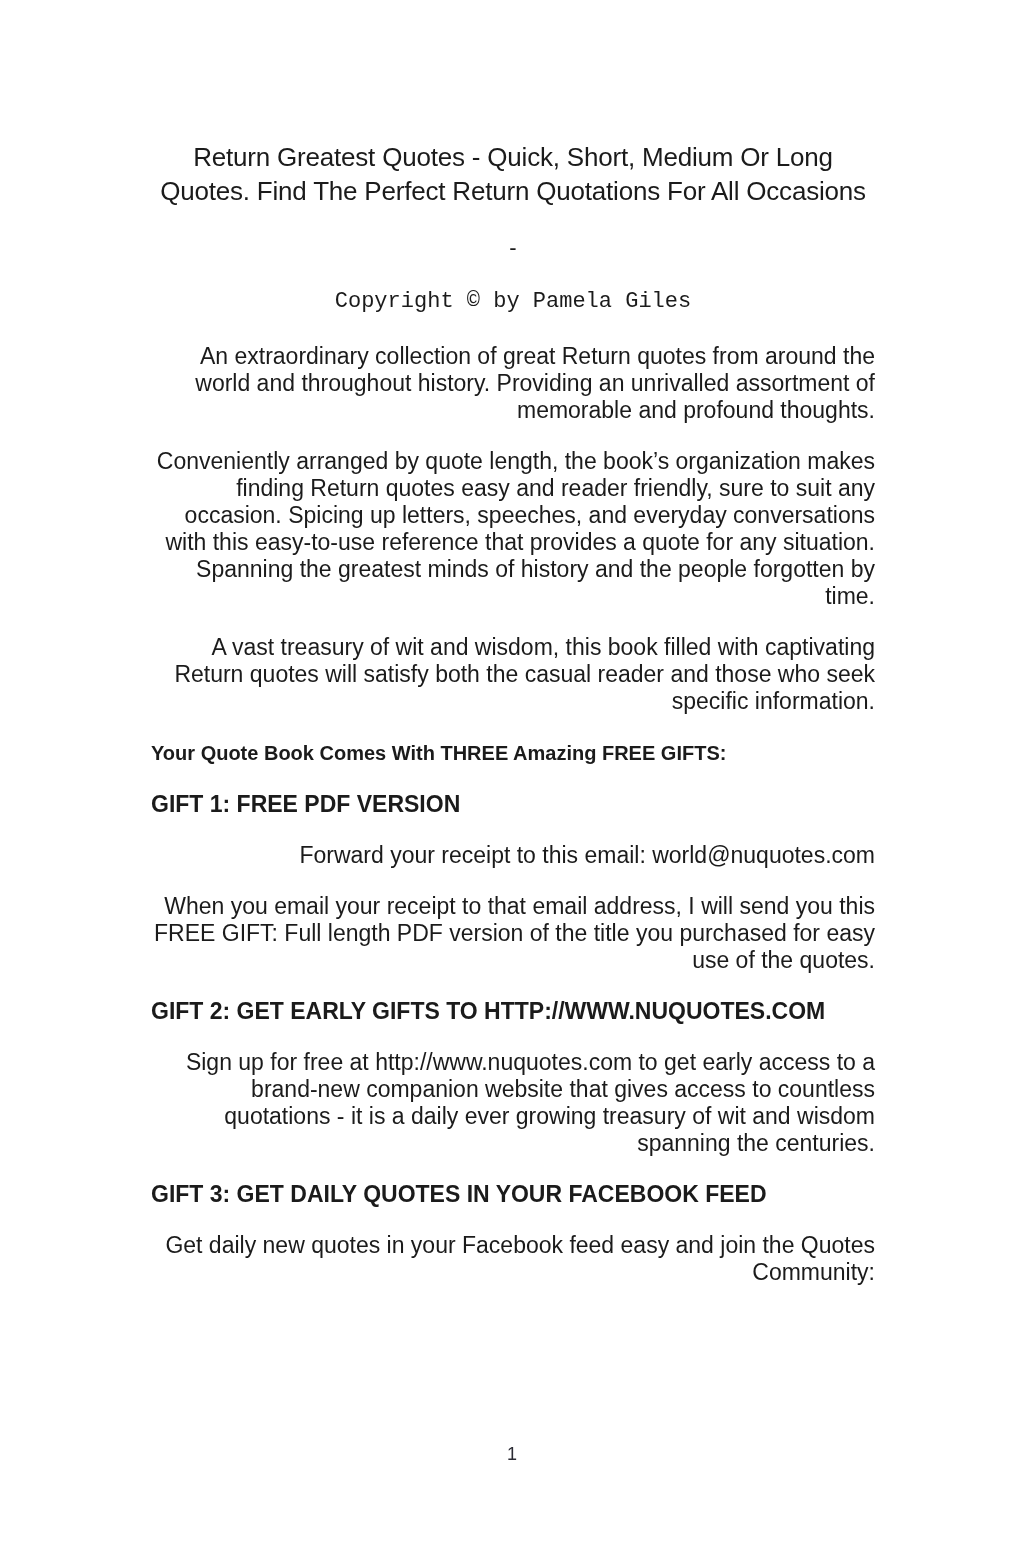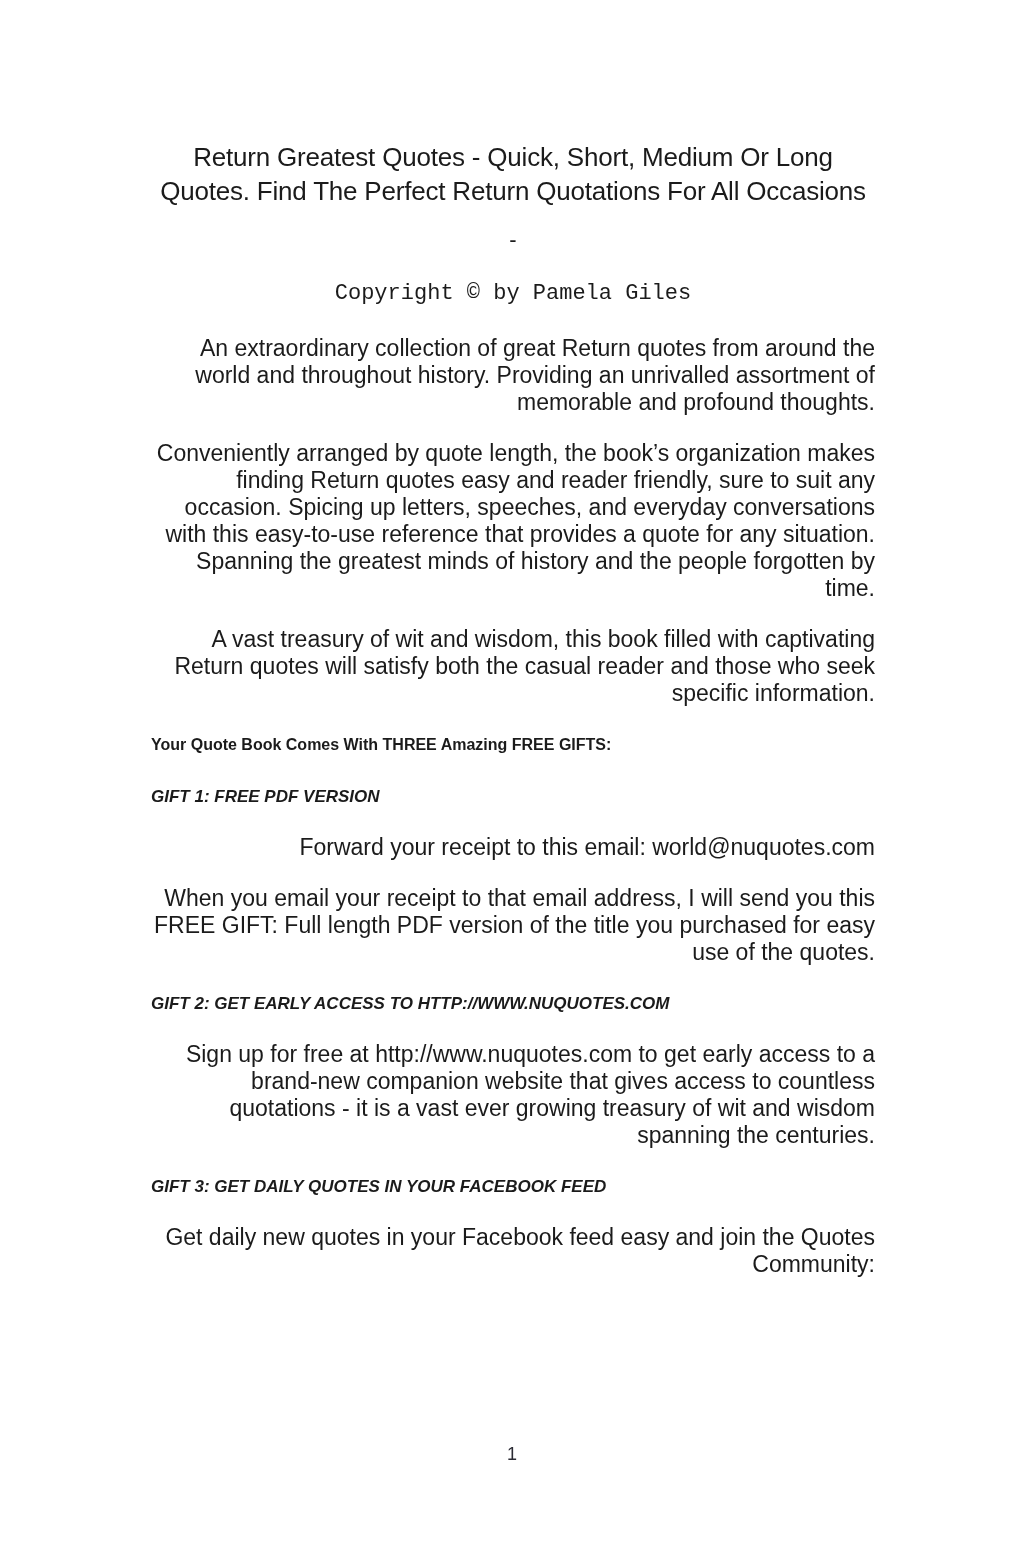--- a/index.html
+++ b/index.html
@@ -21,21 +21,21 @@
     position: absolute;
     top: 140px;
     left: 151px;
     width: 724px;
   }
   .doc-title {
     font-size: 26px;
     line-height: 34px;
     font-weight: 400;
     text-align: center;
-    margin: 0 0 18px 0;
+    margin: 0 0 26px 0;
     letter-spacing: -0.2px;
   }
   .separator {
     font-size: 22px;
     line-height: 27px;
     text-align: center;
     margin: 0 0 26px 0;
   }
   .copyright {
     font-size: 22px;
@@ -44,29 +44,28 @@
     margin: 0 0 26px 0;
     font-family: Liberation Mono, monospace;
   }
   .para {
     font-size: 23px;
     line-height: 27px;
     margin: 0 0 24px 0;
     text-align: right;
   }
   .gifts-heading {
-    font-size: 16px;
+    font-size: 20px;
     line-height: 28px;
     font-weight: 700;
     margin: 16px 0 24px 0;
   }
   .gift-heading {
-    font-size: 17px;
+    font-size: 23px;
     line-height: 27px;
-    font-style: italic;
     margin: 17px 0 24px 0;
   }
   .page-number {
     position: absolute;
     top: 1442px;
     left: 0;
     width: 100%;
     text-align: center;
     font-size: 18px;
     line-height: 24px;
@@ -94,23 +93,23 @@
     <p class="para">A vast treasury of wit and wisdom, this book filled with captivating Return quotes will satisfy both the casual reader and those who seek specific information.</p>
 
     <h2 class="gifts-heading">Your Quote Book Comes With THREE Amazing FREE GIFTS:</h2>
 
     <h3 class="gift-heading">GIFT 1: FREE PDF VERSION</h3>
 
     <p class="para">Forward your receipt to this email: world@nuquotes.com</p>
 
     <p class="para">When you email your receipt to that email address, I will send you this FREE GIFT: Full length PDF version of the title you purchased for easy use of the quotes.</p>
 
-    <h3 class="gift-heading">GIFT 2: GET EARLY ACCESS TO HTTP://WWW.NUQUOTES.COM</h3>
+    <h3 class="gift-heading">GIFT 2: GET EARLY GIFTS TO HTTP://WWW.NUQUOTES.COM</h3>
 
-    <p class="para">Sign up for free at http://www.nuquotes.com to get early access to a brand-new companion website that gives access to countless quotations - it is a vast ever growing treasury of wit and wisdom spanning the centuries.</p>
+    <p class="para">Sign up for free at http://www.nuquotes.com to get early access to a brand-new companion website that gives access to countless quotations - it is a daily ever growing treasury of wit and wisdom spanning the centuries.</p>
 
     <h3 class="gift-heading">GIFT 3: GET DAILY QUOTES IN YOUR FACEBOOK FEED</h3>
 
     <p class="para">Get daily new quotes in your Facebook feed easy and join the Quotes Community:</p>
 
 
   </div>
 
   <div class="page-number">1</div>
 </div>

